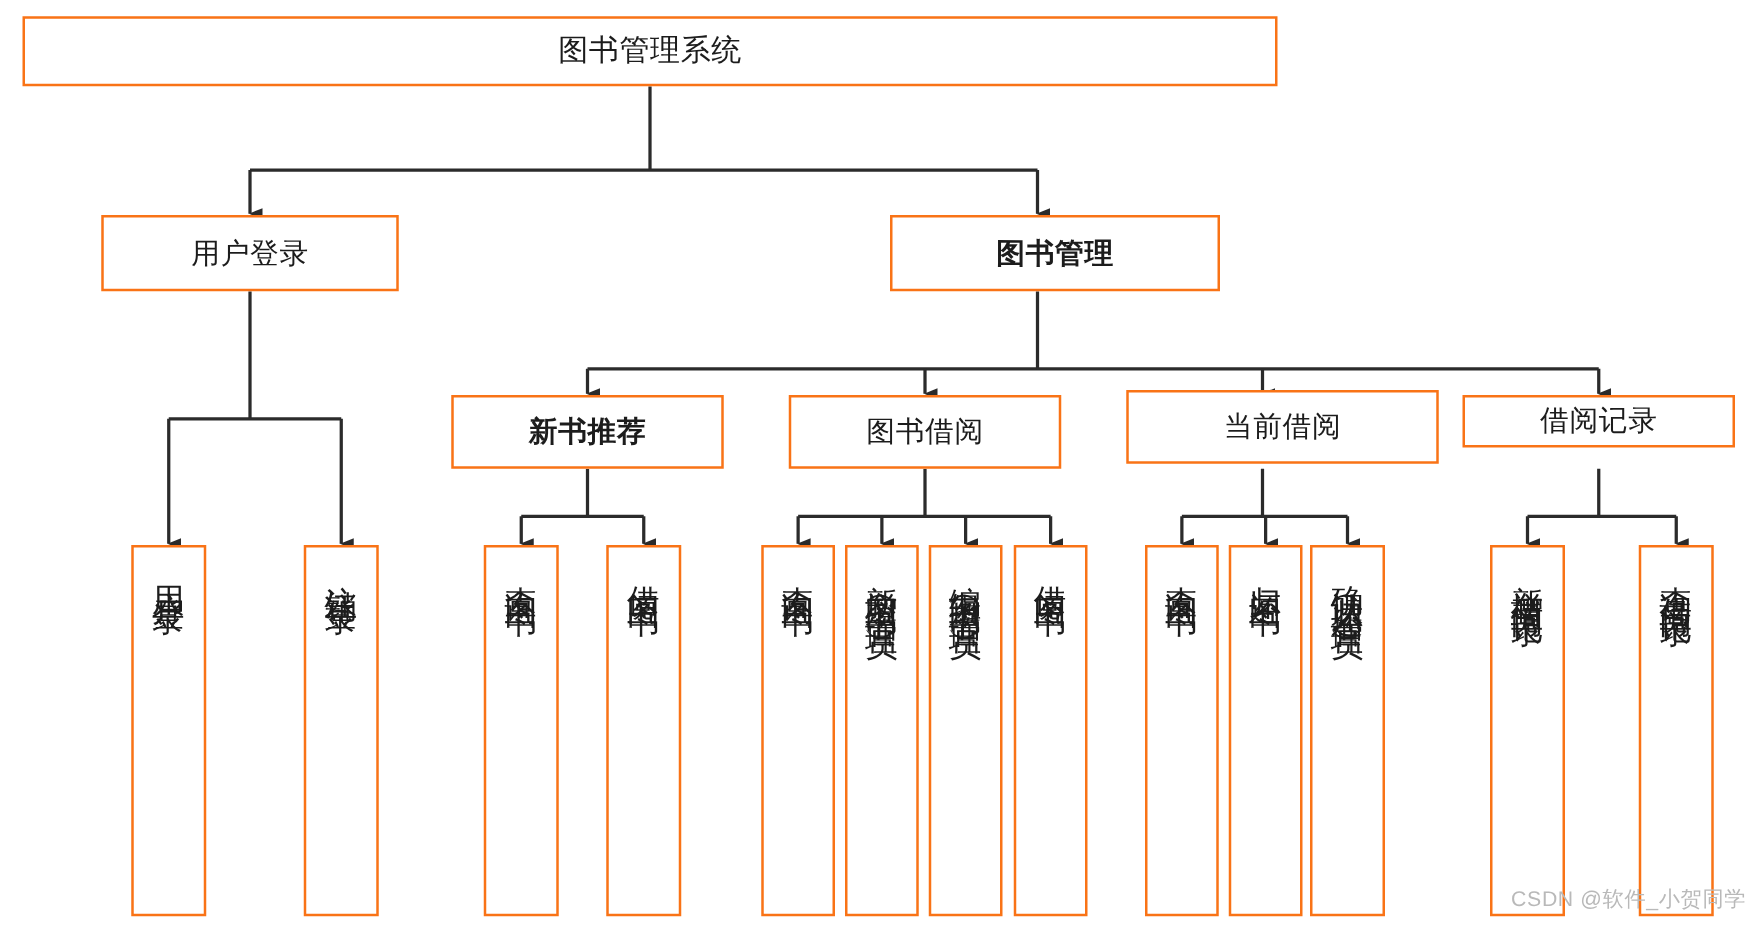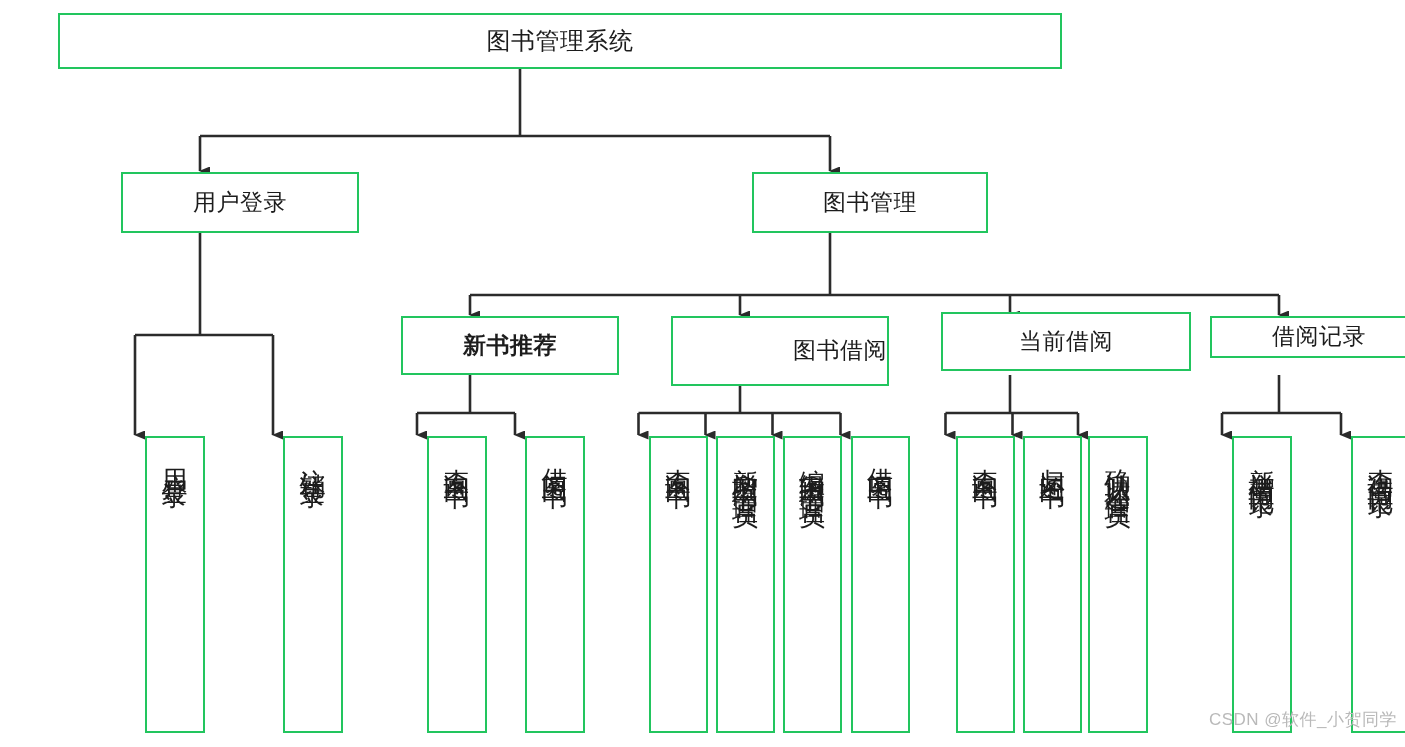--- a/index.html
+++ b/index.html
@@ -21,28 +21,27 @@
     position: absolute;
     left: 0;
     top: 0;
     width: 1405px;
     height: 747px;
     pointer-events: none;
   }
   .node {
     position: absolute;
     box-sizing: border-box;
-    border: 2px solid #22c55e;
+    border: 2px solid #f97316;
     background: #ffffff;
     display: flex;
     align-items: center;
     justify-content: center;
     color: #1c1c1c;
     z-index: 2;
-    margin-left: 40px;
   }
   .node .label {
     display: block;
     text-align: center;
     line-height: 1.12;
     white-space: nowrap;
   }
   
   .node.horiz .label {
     font-size: 23px;
@@ -125,29 +124,29 @@
   </svg>
 
   <div class="node root horiz" style="left:18px;top:13px;width:1004px;height:56px;">
     <span class="label">图书管理系统</span>
   </div>
 
   <div class="node horiz" style="left:81px;top:172px;width:238px;height:61px;">
     <span class="label">用户登录</span>
   </div>
 
-  <div class="node horiz" style="left:712px;top:172px;width:236px;height:61px;">
+  <div class="node horiz" style="left:712px;top:172px;width:264px;height:61px;font-weight:bold;">
     <span class="label">图书管理</span>
   </div>
 
   <div class="node horiz" style="left:361px;top:316px;width:218px;height:59px;font-weight:bold;">
     <span class="label">新书推荐</span>
   </div>
 
-  <div class="node horiz" style="left:631px;top:316px;width:218px;height:70px;justify-content:flex-end;">
+  <div class="node horiz" style="left:631px;top:316px;width:218px;height:59px;">
     <span class="label">图书借阅</span>
   </div>
 
   <div class="node horiz" style="left:901px;top:312px;width:250px;height:59px;">
     <span class="label">当前借阅</span>
   </div>
 
   <div class="node horiz" style="left:1170px;top:316px;width:218px;height:42px;">
     <span class="label">借阅记录</span>
   </div>

